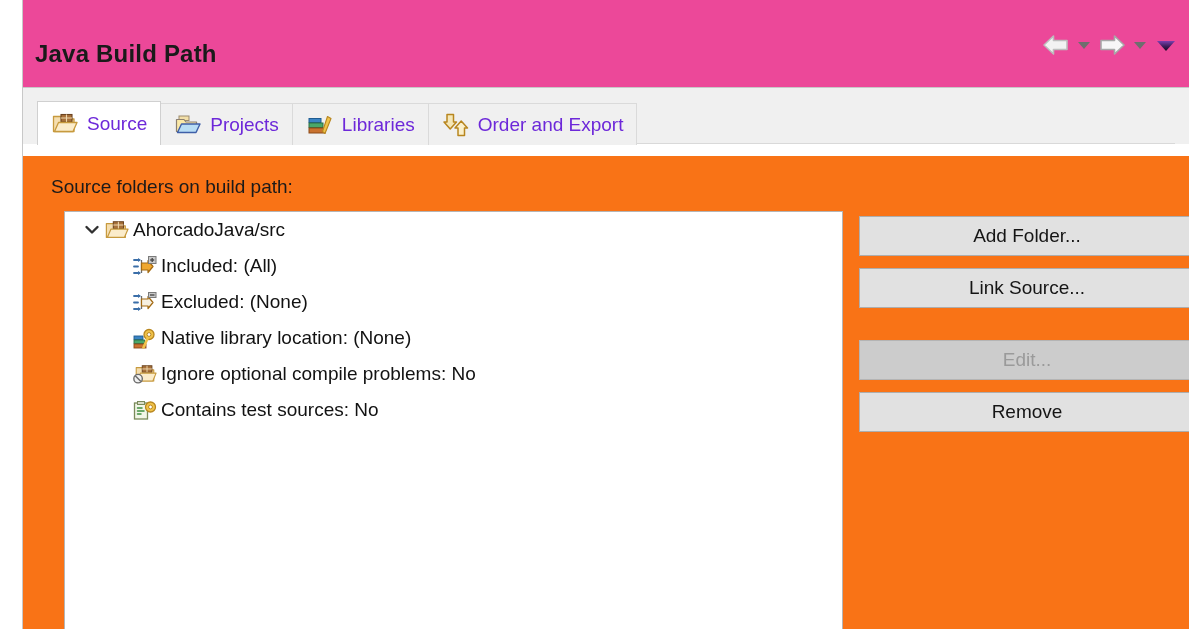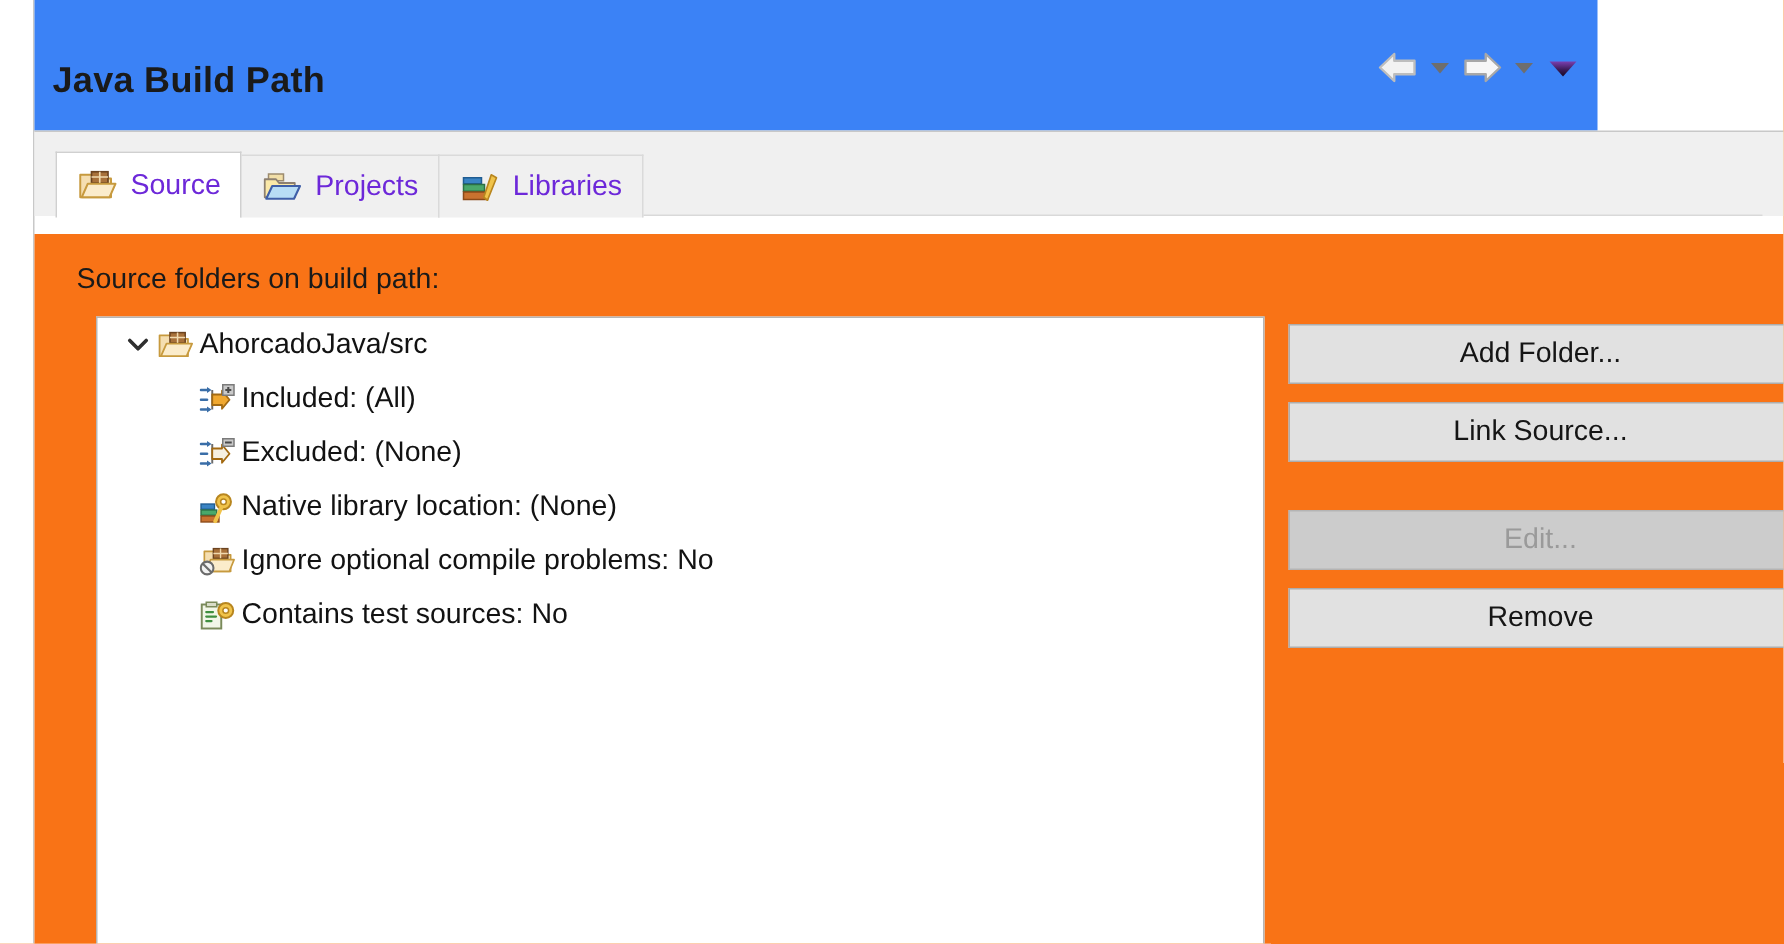--- a/index.html
+++ b/index.html
@@ -32,23 +32,23 @@
     position: absolute;
     left: 22px; top: 0;
     width: 1px; height: 629px;
     background: #c8c8c8;
   }
 
   
   .header {
     position: absolute;
     left: 23px; top: 0;
-    width: 1042px;
+    width: 1166px;
     height: 87px;
-    background: #3b82f6;
+    background: #ec4899;
     box-sizing: border-box;
   }
   .header-title {
     position: absolute;
     left: 12px;
     top: 40px;
     font-size: 24px;
     font-weight: bold;
     color: #1a1a1a;
     letter-spacing: 0.2px;
@@ -312,20 +312,29 @@
           <svg width="26" height="22" viewBox="0 0 26 22">
             <rect x="2" y="4.5" width="12" height="4" fill="#3a84c4" stroke="#1f5c92" stroke-width="1"></rect>
             <rect x="2" y="9" width="14" height="4.5" fill="#4aa86a" stroke="#2c7046" stroke-width="1"></rect>
             <rect x="2" y="14" width="16" height="5" fill="#c9722f" stroke="#8c4a18" stroke-width="1"></rect>
             <path d="M20.5 2.5 L24 4.5 L18 19.5 L15.5 17.5 Z" fill="#f0c34a" stroke="#b8861f" stroke-width="1.1" stroke-linejoin="round"></path>
           </svg>
         </span>
         <span class="tab-label">Libraries</span>
       </div>
 
+      <div class="tab">
+        <span>
+          <svg width="26" height="24" viewBox="0 0 26 24">
+            <path d="M4 1.5 L10.5 1.5 L10.5 9 L13.5 9 L7.2 16 L1 9 L4 9 Z" fill="#f5e7b8" stroke="#b8861f" stroke-width="1.5" stroke-linejoin="round"></path>
+            <path d="M15 22.5 L21.5 22.5 L21.5 15 L24.5 15 L18.2 8 L12 15 L15 15 Z" fill="#fbf0cc" stroke="#b8861f" stroke-width="1.5" stroke-linejoin="round"></path>
+          </svg>
+        </span>
+        <span class="tab-label">Order and Export</span>
+      </div>
 
     </div>
   </div>
 
   <div class="content">
 
     <div class="section-label">Source folders on build path:</div>
 
     <div class="tree-panel">
 

